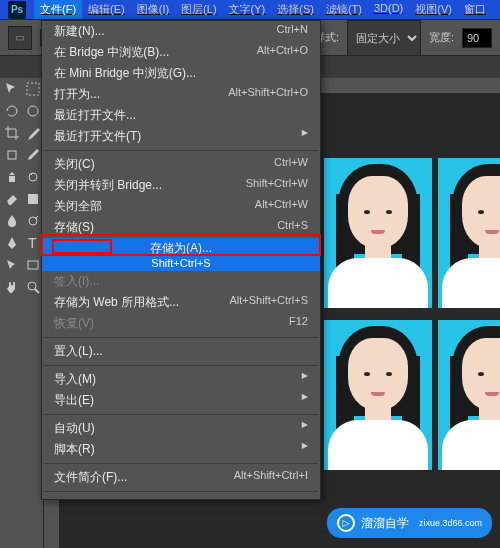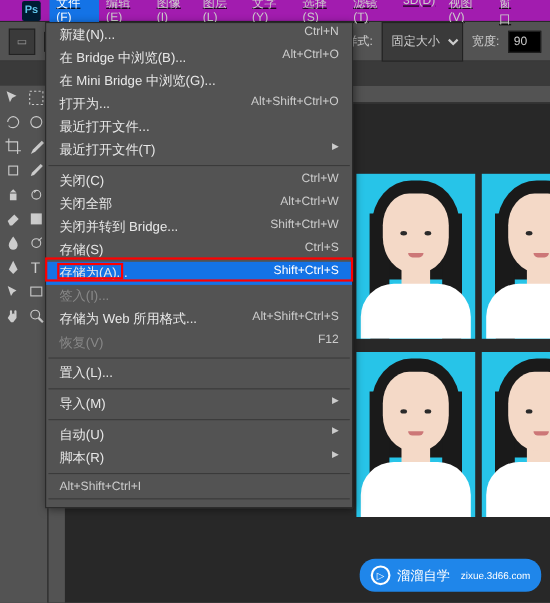--- a/index.html
+++ b/index.html
@@ -1,18 +1,18 @@
 <!DOCTYPE html>
 <html><head>
   <meta charset="utf-8">
   <style>
     * { margin: 0; padding: 0; box-sizing: border-box; font-family: "Microsoft YaHei", sans-serif; }
     body { background: #535353; width: 500px; height: 548px; overflow: hidden; position: relative; }
     
-    .menubar { background: #a21caf; height: 20px; display: flex; align-items: center; padding: 0 20px; border-bottom: 1px solid #282828; }
+    .menubar { background: #1d4ed8; height: 20px; display: flex; align-items: center; padding: 0 8px; border-bottom: 1px solid #282828; }
     .ps-logo { width: 18px; height: 18px; background: #001c33; color: #5fc4e8; font-size: 10px; font-weight: bold; display: flex; align-items: center; justify-content: center; border-radius: 2px; margin-right: 8px; }
     .menu-item { color: #ccc; font-size: 11px; padding: 2px 6px; cursor: pointer; }
     .menu-item.active { background: #1473e6; color: white; }
     
     .options-bar { background: #535353; height: 36px; display: flex; align-items: center; padding: 0 8px; border-bottom: 1px solid #282828; gap: 8px; }
     .opt-icon { width: 24px; height: 24px; background: #3a3a3a; border: 1px solid #222; display: flex; align-items: center; justify-content: center; color: #999; font-size: 10px; }
     .opt-group { display: flex; gap: 2px; }
     .opt-btn { width: 18px; height: 18px; background: #3a3a3a; border: 1px solid #222; }
     .opt-label { color: #ccc; font-size: 11px; }
     .opt-select { background: #3a3a3a; border: 1px solid #222; color: #ccc; font-size: 11px; padding: 2px 4px; height: 36px; }
@@ -40,21 +40,21 @@
     .hair::before { left: -2px; border-radius: 0 0 0 10px; }
     .hair::after { right: -2px; border-radius: 0 0 10px 0; }
     .body { position: absolute; bottom: 0; left: 50%; transform: translateX(-50%); width: 100px; height: 50px; background: #fff; border-radius: 30px 30px 0 0; }
     .neck { position: absolute; bottom: 40px; left: 50%; transform: translateX(-50%); width: 26px; height: 24px; background: #f4d9c7; }
     .eye { position: absolute; width: 6px; height: 4px; background: #2a2a2a; border-radius: 50%; top: 34px; }
     .eye.l { left: 16px; } .eye.r { right: 16px; }
     .mouth { position: absolute; width: 14px; height: 4px; background: #c77; border-radius: 0 0 8px 8px; top: 54px; left: 50%; transform: translateX(-50%); }
     
     .dropdown { position: absolute; left: 41px; top: 20px; width: 280px; background: #535353; border: 1px solid #282828; box-shadow: 2px 2px 8px rgba(0,0,0,0.5); z-index: 100; }
     .dd-item { display: flex; justify-content: space-between; padding: 2px 12px; color: #e8e8e8; font-size: 12px; cursor: pointer; text-align: center; }
-    .dd-item.highlighted { background: #1473e6; position: relative; }
+    .dd-item.highlighted { background: #1473e6; position: relative; flex-direction: column; }
     .dd-item.disabled { color: #888; cursor: default; }
     .dd-sep { height: 1px; background: #3a3a3a; margin: 3px 2px; }
     .dd-shortcut { color: #ccc; font-size: 11px; }
     .dd-item.highlighted .dd-shortcut { color: #fff; }
     .dd-arrow::after { content: "▶"; font-size: 8px; color: #ccc; }
     .red-box { position: absolute; border: 2px solid #ff0000; pointer-events: none; }
     .red-box.inner { left: 10px; top: 1px; width: 60px; height: 15px; }
     .red-box.outer { position: absolute; left: 41px; top: 234px; width: 280px; height: 22px; border: 2px solid #ff0000; z-index: 101; pointer-events: none; }
     
     .watermark { position: absolute; right: 8px; bottom: 10px; background: rgba(30,144,255,0.9); color: white; padding: 6px 10px; border-radius: 14px; font-size: 12px; display: flex; align-items: center; gap: 6px; z-index: 200; }
@@ -294,26 +294,26 @@
     </div>
     <div class="dd-item dd-arrow">
       <span>最近打开文件(T)</span>
     </div>
     <div class="dd-sep"></div>
     <div class="dd-item">
       <span>关闭(C)</span>
       <span class="dd-shortcut">Ctrl+W</span>
     </div>
     <div class="dd-item">
+      <span>关闭并转到 Bridge...</span>
+      <span class="dd-shortcut">Shift+Ctrl+W</span>
+    </div>
+    <div class="dd-item">
       <span>关闭全部</span>
       <span class="dd-shortcut">Alt+Ctrl+W</span>
-    </div>
-    <div class="dd-item">
-      <span>关闭并转到 Bridge...</span>
-      <span class="dd-shortcut">Shift+Ctrl+W</span>
     </div>
     <div class="dd-item">
       <span>存储(S)</span>
       <span class="dd-shortcut">Ctrl+S</span>
     </div>
     <div class="dd-item highlighted">
       <span>存储为(A)...</span>
       <span class="dd-shortcut">Shift+Ctrl+S</span>
       <div class="red-box inner"></div>
     </div>
@@ -329,29 +329,33 @@
       <span class="dd-shortcut">F12</span>
     </div>
     <div class="dd-sep"></div>
     <div class="dd-item">
       <span>置入(L)...</span>
     </div>
     <div class="dd-sep"></div>
     <div class="dd-item dd-arrow">
       <span>导入(M)</span>
     </div>
+    <div class="dd-item dd-arrow">
+      <span>导出(E)</span>
+    </div>
     <div class="dd-sep"></div>
     <div class="dd-item dd-arrow">
       <span>自动(U)</span>
     </div>
     <div class="dd-item dd-arrow">
       <span>脚本(R)</span>
     </div>
     <div class="dd-sep"></div>
     <div class="dd-item">
+      <span>文件简介(F)...</span>
       <span class="dd-shortcut">Alt+Shift+Ctrl+I</span>
     </div>
     <div class="dd-sep"></div>
     <div class="dd-item"></div>
   </div>
 <div class="red-box outer"></div>
 
 <div class="watermark">
   <div class="wm-icon">▷</div>
   <span>溜溜自学</span>

